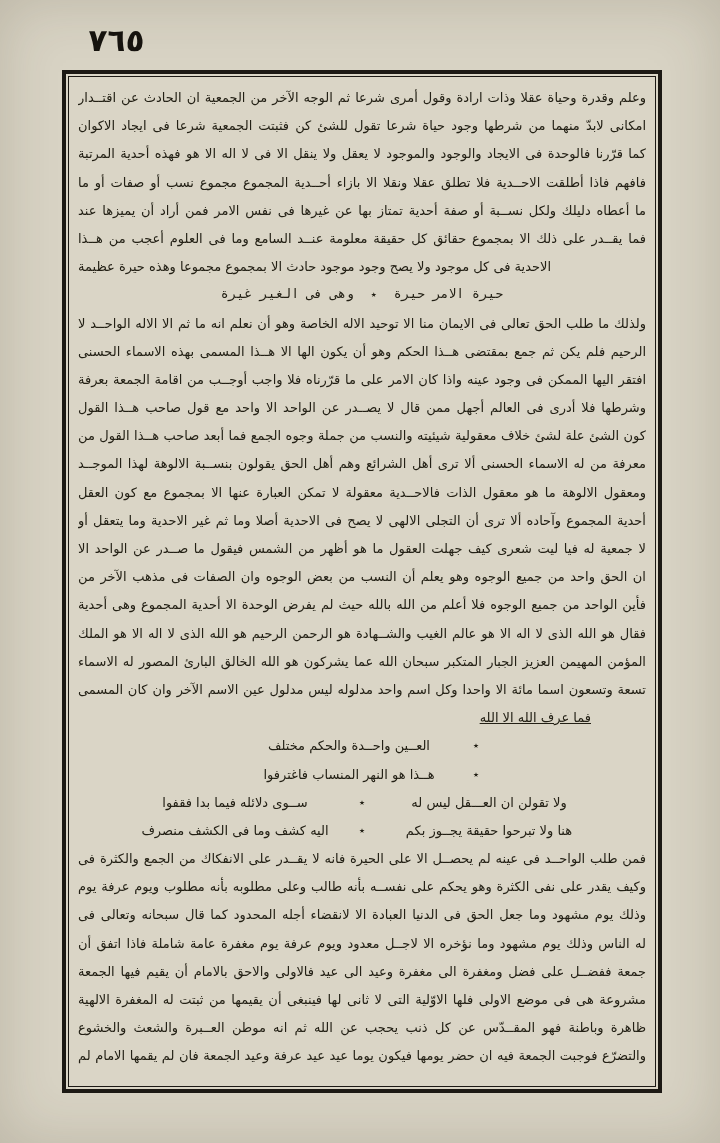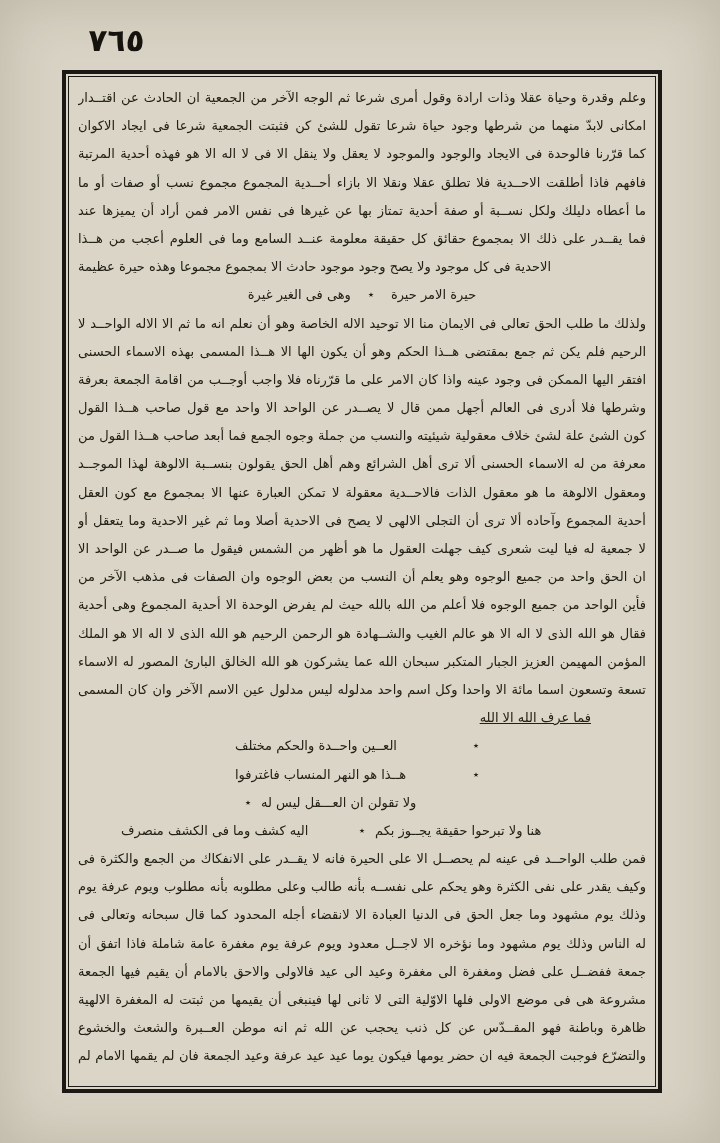--- a/index.html
+++ b/index.html
@@ -42,25 +42,25 @@
   }
   .just{
     text-align:justify;text-align-last:justify;
   }
   .end-center{text-align:left;}
   .end-right{text-align:right;padding-left:60px;padding-right:55px;box-sizing:border-box;text-decoration:underline;}
   .heading-row,.verse{
     display:flex;justify-content:center;align-items:center;
     height:28.2px;line-height:28.2px;overflow:hidden;
   }
-  .heading-row .part{padding:0 7px;}
+  .heading-row .part{padding:0 7px;font-family:Liberation Mono, monospace;}
   .vstar,.star{
     width:26px;text-align:center;font-size:11px;color:#232015;
   }
-  .hemi{width:228px;text-align:left;white-space:nowrap;overflow:hidden;}
+  .hemi{width:228px;text-align:center;white-space:nowrap;overflow:hidden;}
 </style>
 </head>
 <body>
 
 <div class="scan-vignette"></div>
 
 <div class="page-number">٧٦٥</div>
 
 <div class="frame-outer">
   <div class="frame-inner">
@@ -100,20 +100,21 @@
         <span class="vstar">٭</span>
         <span class="hemi">العــين واحــدة والحكم مختلف</span>
       </div>
       <div class="verse">
         <span class="vstar">٭</span>
         <span class="hemi">هــذا هو النهر المنساب فاغترفوا</span>
       </div>
       <div class="verse">
         <span class="hemi">ولا تقولن ان العـــقل ليس له</span>
         <span class="vstar">٭</span>
+        <span class="hemi">ســوى دلائله فيما بدا فقفوا</span>
       </div>
       <div class="verse">
         <span class="hemi">هنا ولا تبرحوا حقيقة يجــوز بكم</span>
         <span class="vstar">٭</span>
         <span class="hemi">اليه كشف وما فى الكشف منصرف</span>
       </div>
 
       <div class="line just">فمن طلب الواحــد فى عينه لم يحصــل الا على الحيرة فانه لا يقــدر على الانفكاك من الجمع والكثرة فى الطالب والمطلوب</div>
       <div class="line just">وكيف يقدر على نفى الكثرة وهو يحكم على نفســه بأنه طالب وعلى مطلوبه بأنه مطلوب ويوم عرفة يوم مجموع له الناس</div>
       <div class="line just">وذلك يوم مشهود وما جعل الحق فى الدنيا العبادة الا لانقضاء أجله المحدود كما قال سبحانه وتعالى فى الآخرة انه يوم مجموع</div>

